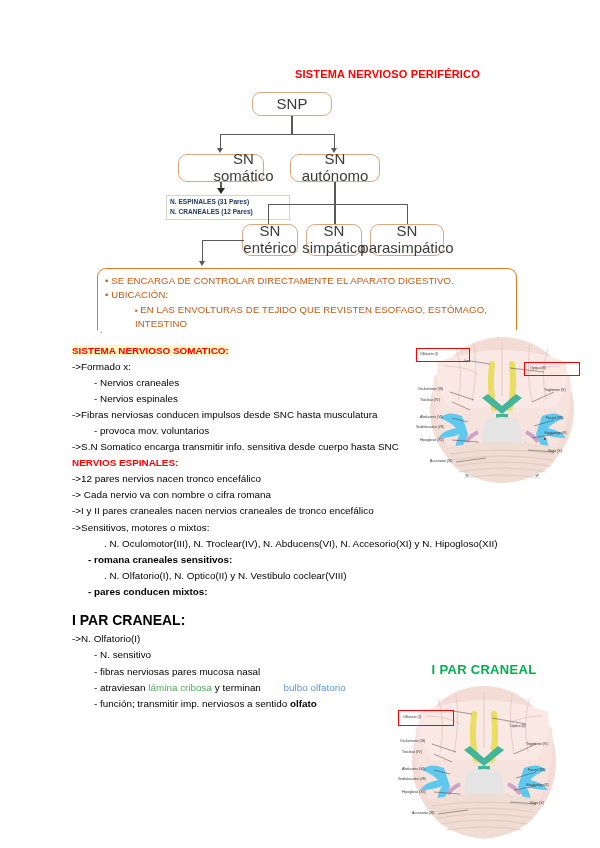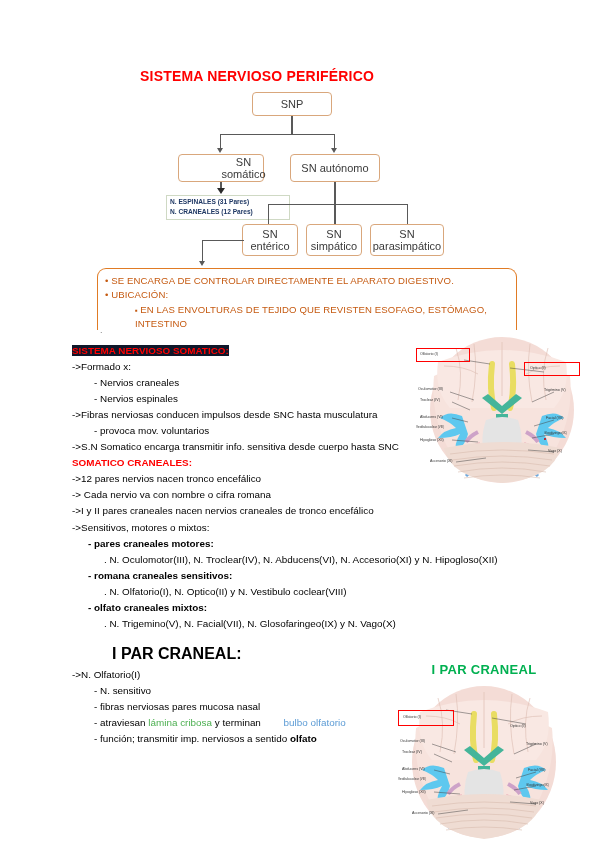--- a/index.html
+++ b/index.html
@@ -9,27 +9,27 @@
     font-family:"Liberation Sans",sans-serif;
     color:#000;
     position:relative;
     overflow:hidden;
   }
   .page{position:relative;width:600px;height:848px;}
 
   
   .diagram{position:absolute;left:140px;top:68px;width:340px;height:200px;}
   .diag-title{
-    position:absolute;left:0;top:0;width:340px;text-align:left;
-    color:#ff0000;font-weight:bold;font-size:14px;letter-spacing:.2px;
+    position:absolute;left:0;top:0;width:340px;text-align:right;
+    color:#ff0000;font-weight:bold;font-size:11px;letter-spacing:.2px;
     white-space:nowrap;
   }
   .node{
-    position:absolute;border:1.2px solid #d9a77c;border-radius:4px;
-    background:#ffffff;color:#3a3a3a;font-size:11px;
+    position:absolute;border:1.2px solid #d9a77c;border-radius:9px;
+    background:#ffffff;color:#3a3a3a;font-size:15px;
     display:flex;align-items:center;justify-content:center;text-align:center;
     line-height:1.12;box-sizing:border-box;
   }
   .n-snp{left:112px;top:24px;width:80px;height:24px;}
   .n-som{left:38px;top:86px;width:86px;height:28px;padding-left:45px;}
   .n-aut{left:150px;top:86px;width:90px;height:28px;}
   .n-ent{left:102px;top:156px;width:56px;height:32px;}
   .n-sim{left:166px;top:156px;width:56px;height:32px;}
   .n-par{left:230px;top:156px;width:74px;height:32px;}
 
@@ -75,25 +75,25 @@
     font-size:9.6px;color:#c55a11;letter-spacing:.1px;line-height:1.45;
     margin-left:30px;
   }
   .clist .l2 .b::before{content:"▪  ";font-size:8px;}
   .dot-stray{position:absolute;left:100px;top:325px;color:#7f7f7f;font-size:9px;}
 
   
   .body{position:absolute;left:72px;top:343px;width:400px;}
   .ln-row{font-size:9.9px;line-height:1.62;color:#000;white-space:nowrap;}
   .hl-red-yellow{
-    color:#ff0000;font-weight:bold;background:#0f172a;
+    color:#ff0000;font-weight:bold;background:#fef9c3;
     display:inline;font-size:9.9px;
   }
   .hd-red{color:#ff0000;font-weight:bold;font-size:9.9px;}
-  .hd-black{color:#000;font-weight:bold;font-size:16px;margin-left:40px;}
+  .hd-black{color:#000;font-weight:bold;font-size:14px;}
   .ind1{padding-left:16px;}
   .ind2{padding-left:22px;}
   .ind3{padding-left:32px;}
   .bld{font-weight:bold;}
   .green{color:#4caf50;}
   .blue{color:#5b9bd5;padding-left:20px;}
   .gap-m{height:9px;}
 
   
   .brain{position:absolute;overflow:hidden;}
@@ -187,38 +187,34 @@
       <span class="hl-red-yellow">SISTEMA NERVIOSO SOMATICO:</span>
     </div>
     <div class="ln-row">-&gt;Formado x:</div>
     <div class="ln-row ind2">- Nervios craneales</div>
     <div class="ln-row ind2">- Nervios espinales</div>
     <div class="ln-row">-&gt;Fibras nerviosas conducen impulsos desde SNC hasta musculatura</div>
     <div class="ln-row ind2">-  provoca mov. voluntarios</div>
     <div class="ln-row">-&gt;S.N Somatico encarga transmitir info. sensitiva desde cuerpo hasta SNC</div>
 
     <div class="ln-row">
-      <span class="hd-red">SOMATICO CRANEALES:</span>
+      <span class="hd-red">NERVIOS ESPINALES:</span>
     </div>
     <div class="ln-row">-&gt;12 pares nervios nacen tronco encefálico</div>
     <div class="ln-row">-&gt; Cada nervio va con nombre o cifra romana</div>
     <div class="ln-row">-&gt;I y II pares craneales nacen nervios craneales de tronco encefálico</div>
     <div class="ln-row">-&gt;Sensitivos, motores o mixtos:</div>
-    <div class="ln-row ind1">
-      <span class="bld">- pares craneales motores:</span>
-    </div>
     <div class="ln-row ind3">. N. Oculomotor(III), N. Troclear(IV), N. Abducens(VI), N. Accesorio(XI) y N. Hipogloso(XII)</div>
     <div class="ln-row ind1">
       <span class="bld">- romana craneales sensitivos:</span>
     </div>
     <div class="ln-row ind3">. N. Olfatorio(I), N. Optico(II) y N. Vestibulo coclear(VIII)</div>
     <div class="ln-row ind1">
-      <span class="bld">- olfato craneales mixtos:</span>
-    </div>
-    <div class="ln-row ind3">. N. Trigemino(V), N. Facial(VII), N. Glosofaringeo(IX) y N. Vago(X)</div>
+      <span class="bld">- pares conducen mixtos:</span>
+    </div>
 
     <div class="gap-m"></div>
 
     <div class="ln-row">
       <span class="hd-black">I PAR CRANEAL:</span>
     </div>
     <div class="ln-row">-&gt;N. Olfatorio(I)</div>
     <div class="ln-row ind2">- N. sensitivo</div>
     <div class="ln-row ind2">- fibras nerviosas pares mucosa nasal</div>
     <div class="ln-row ind2">

